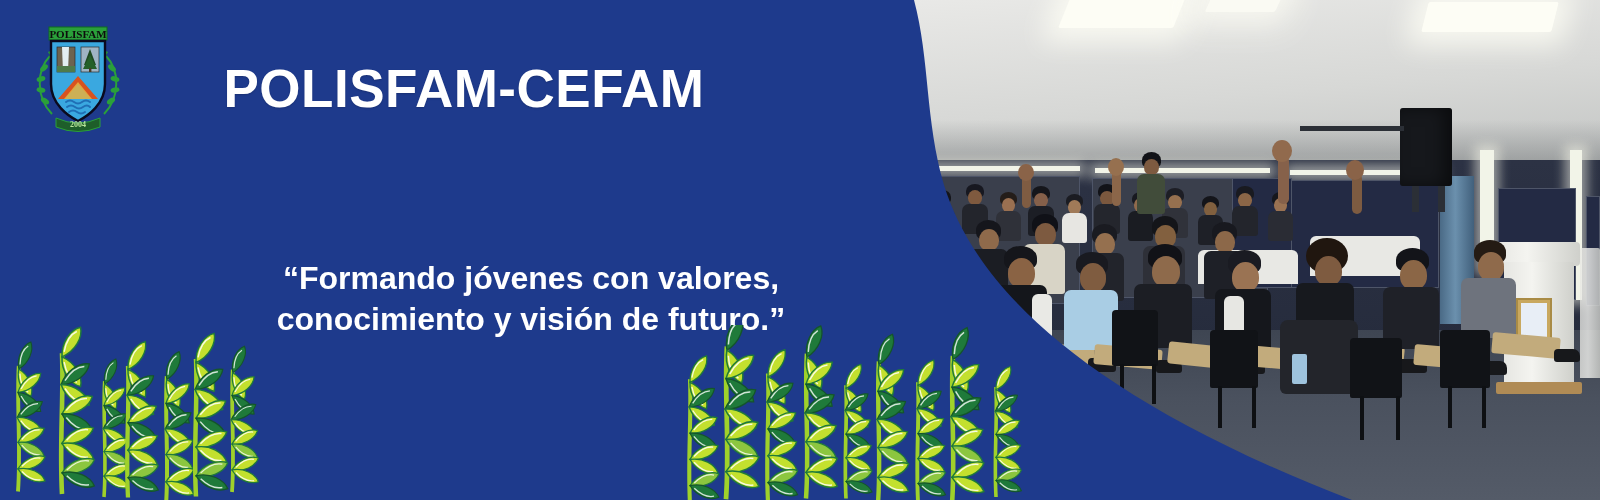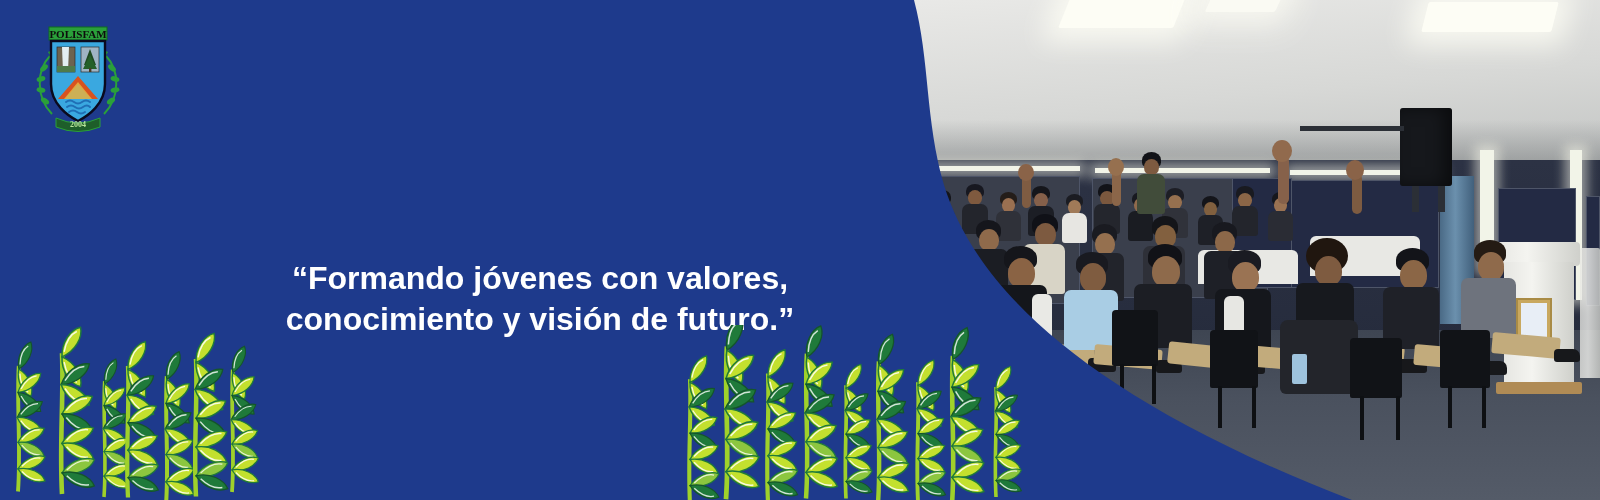--- a/index.html
+++ b/index.html
@@ -101,21 +101,21 @@
     font-size:53px;font-weight:bold;letter-spacing:.5px;
     text-shadow:0 1px 2px rgba(0,0,0,.18);
   }
   .title-inner{display:inline-block;transform:translateX(8px);}
   .subtitle{
     position:absolute;left:0;top:175px;width:1076px;
     text-align:center;color:#fff;
     font-size:27px;font-weight:bold;letter-spacing:.2px;
   }
   .quote{
-    position:absolute;left:9px;top:258px;width:1062px;
+    position:absolute;left:0;top:258px;width:1062px;
     text-align:center;color:#fff;
     font-size:32px;font-weight:bold;line-height:1.28;
     white-space:pre-line;
   }
 
   .plants{position:absolute;left:0;bottom:0;width:1090px;height:175px;}
 </style>
 </head>
 <body>
 
@@ -394,20 +394,23 @@
     <g stroke="#1f6fb5" stroke-width="2" fill="none" stroke-linecap="round">
       <path d="M38,80 q4,-3 8,0 q4,3 8,0 q4,-3 8,0"></path>
       <path d="M39,85 q4,-3 8,0 q4,3 8,0 q4,-3 7,0"></path>
       <path d="M41,90 q4,-3 8,0 q4,3 8,0"></path>
     </g>
 
     <path d="M28,96 q22,10 44,0 l0,9 q-22,9 -44,0 z" fill="#1e5e2a" stroke="#2aa03a" stroke-width="1"></path>
     <text x="50" y="104.5" text-anchor="middle" font-family="'Liberation Serif',serif" font-size="8" font-weight="bold" fill="#b7e59a">2004</text>
   </svg>
 
+  <div class="title">
+    <span class="title-inner">POLISFAM-CEFAM</span>
+  </div>
 
 
   <div class="quote">“Formando jóvenes con valores,
 conocimiento y visión de futuro.”</div>
 
   <svg class="plants" viewBox="0 0 1090 175" preserveAspectRatio="none">
     <defs>
       <g id="leafL">
           <path d="M0,0 C13,-9 30,-8 38,0 C30,8 13,9 0,0 Z" fill="#c3e02e" stroke="#1f7a3a" stroke-width="1.6"></path>
           <path d="M6,-1 C16,-5 26,-5 32,-1" stroke="#ffffff" stroke-width="1.6" fill="none" opacity="0.85"></path>

